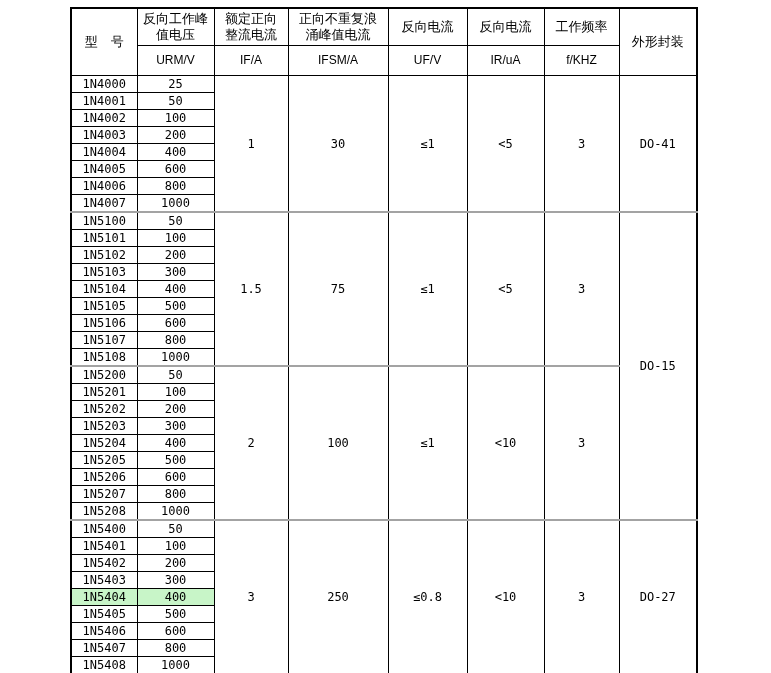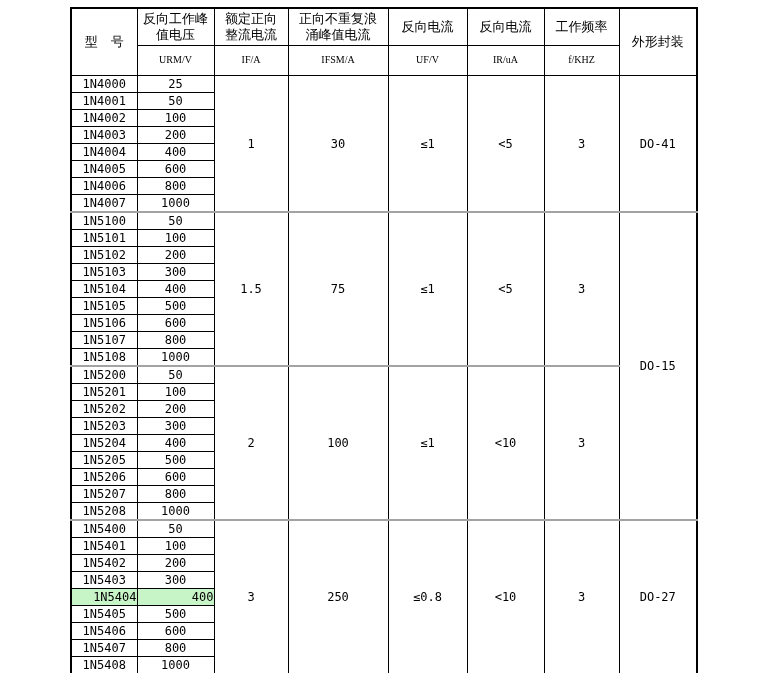--- a/index.html
+++ b/index.html
@@ -43,31 +43,31 @@
   }
   thead th {
     font-weight: normal;
     font-family: "DejaVu Sans", "Liberation Sans", sans-serif;
     font-size: 13px;
     line-height: 1.25;
   }
   tr.h1 th { height: 36px; }
   tr.h2 th {
     height: 29px;
-    font-family: Liberation Serif, serif;
-    font-size: 10px;
+    font-family: Liberation Sans, sans-serif;
+    font-size: 12px;
   }
   tbody td {
     font-size: 12px;
     height: 16px;
     line-height: 16px;
   }
   tbody td.spec { font-size: 12px; }
   tr.group-start td { border-top: 2px solid #a3a3a3; }
-  tr.highlight td.rowcell { background: var(--hl, #c8f5c8); text-align: right; }
+  tr.highlight td.rowcell { background: var(--hl, #c8f5c8); }
 </style>
 </head>
 <body>
 
 <div class="wrap">
   <table>
     <colgroup>
       <col class="c-model">
         <col class="c-urm">
         <col class="c-if">

